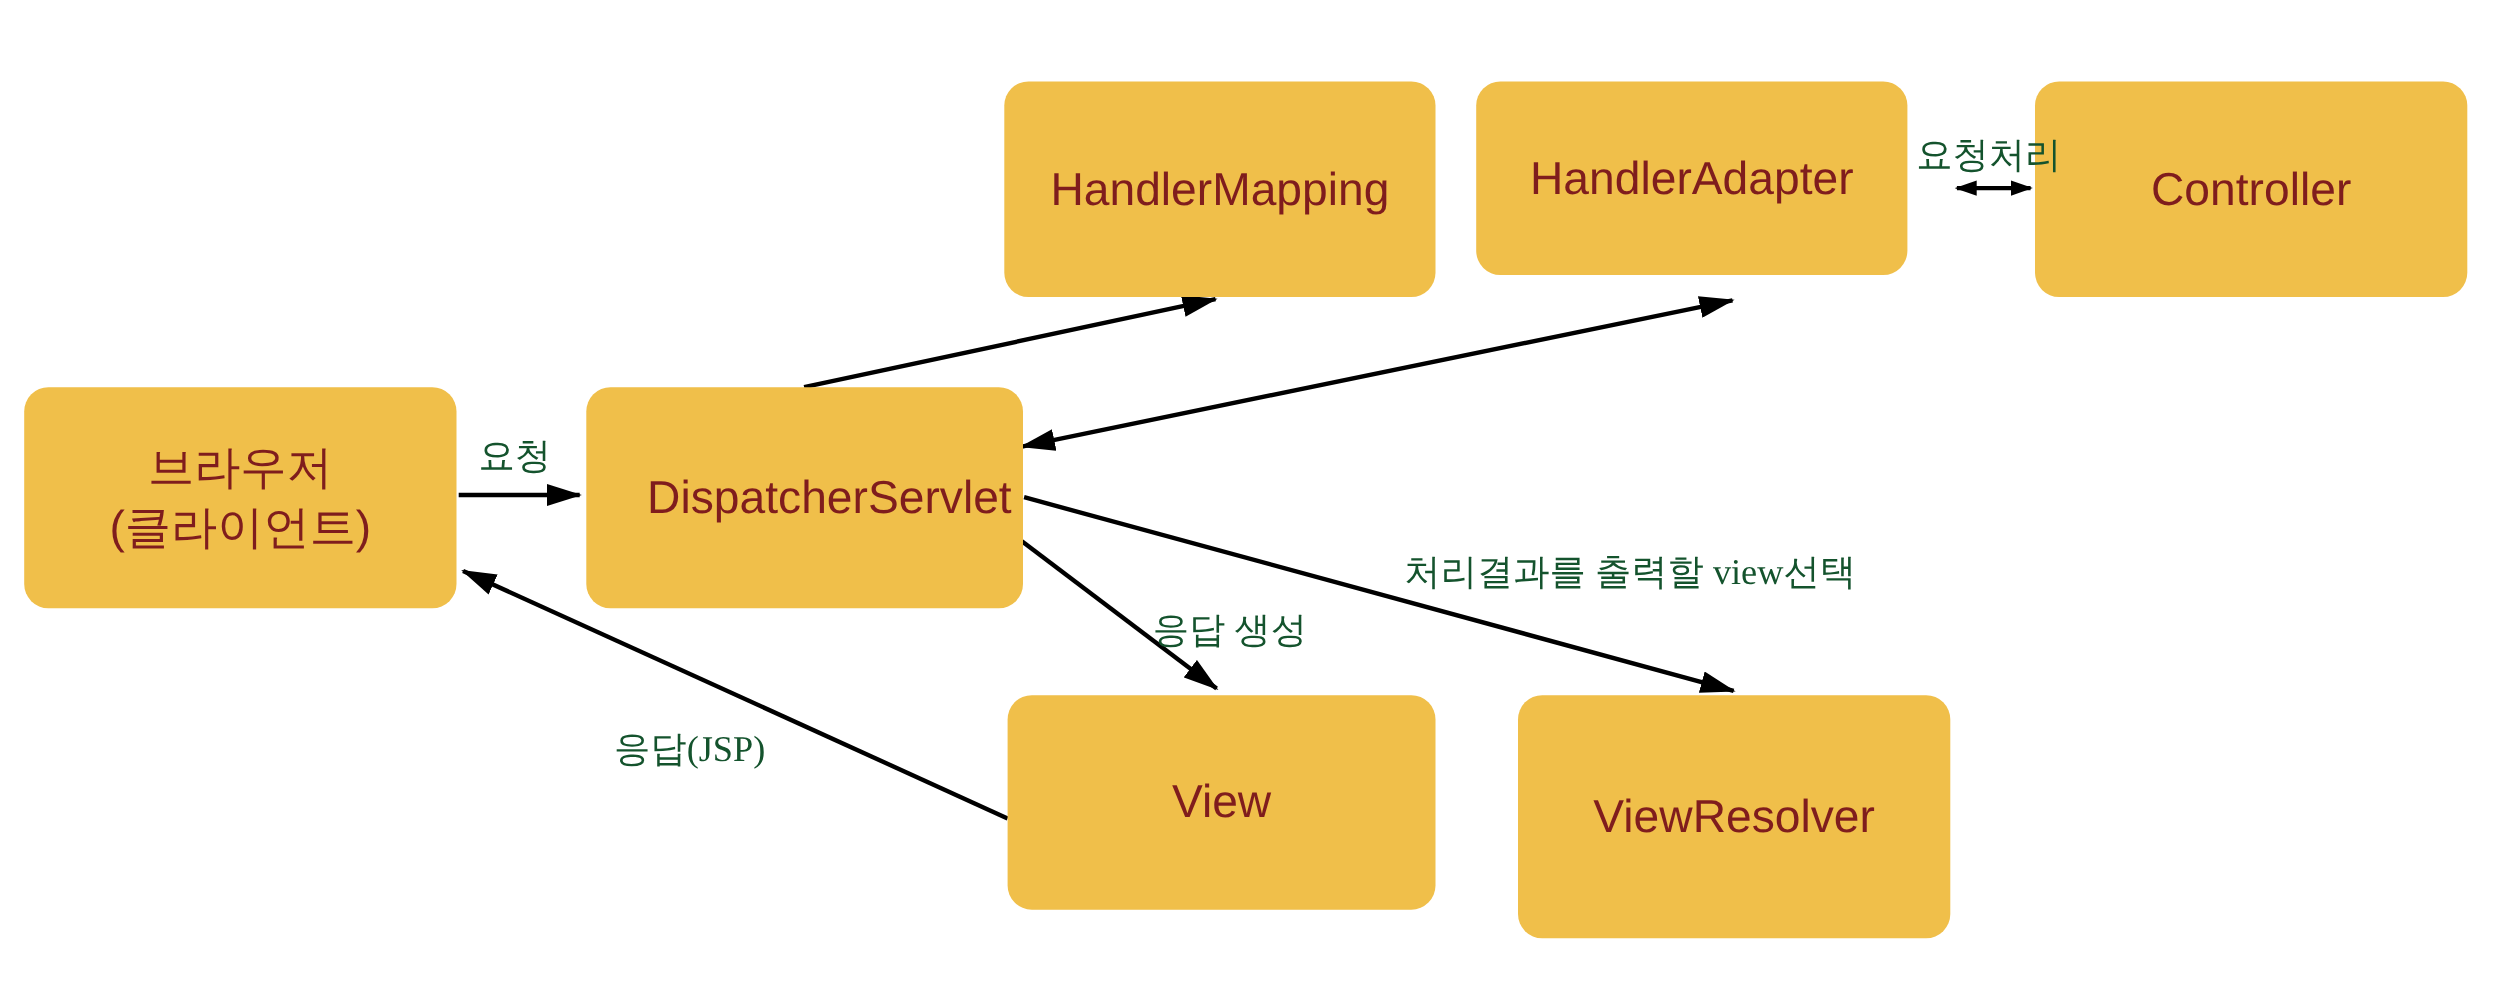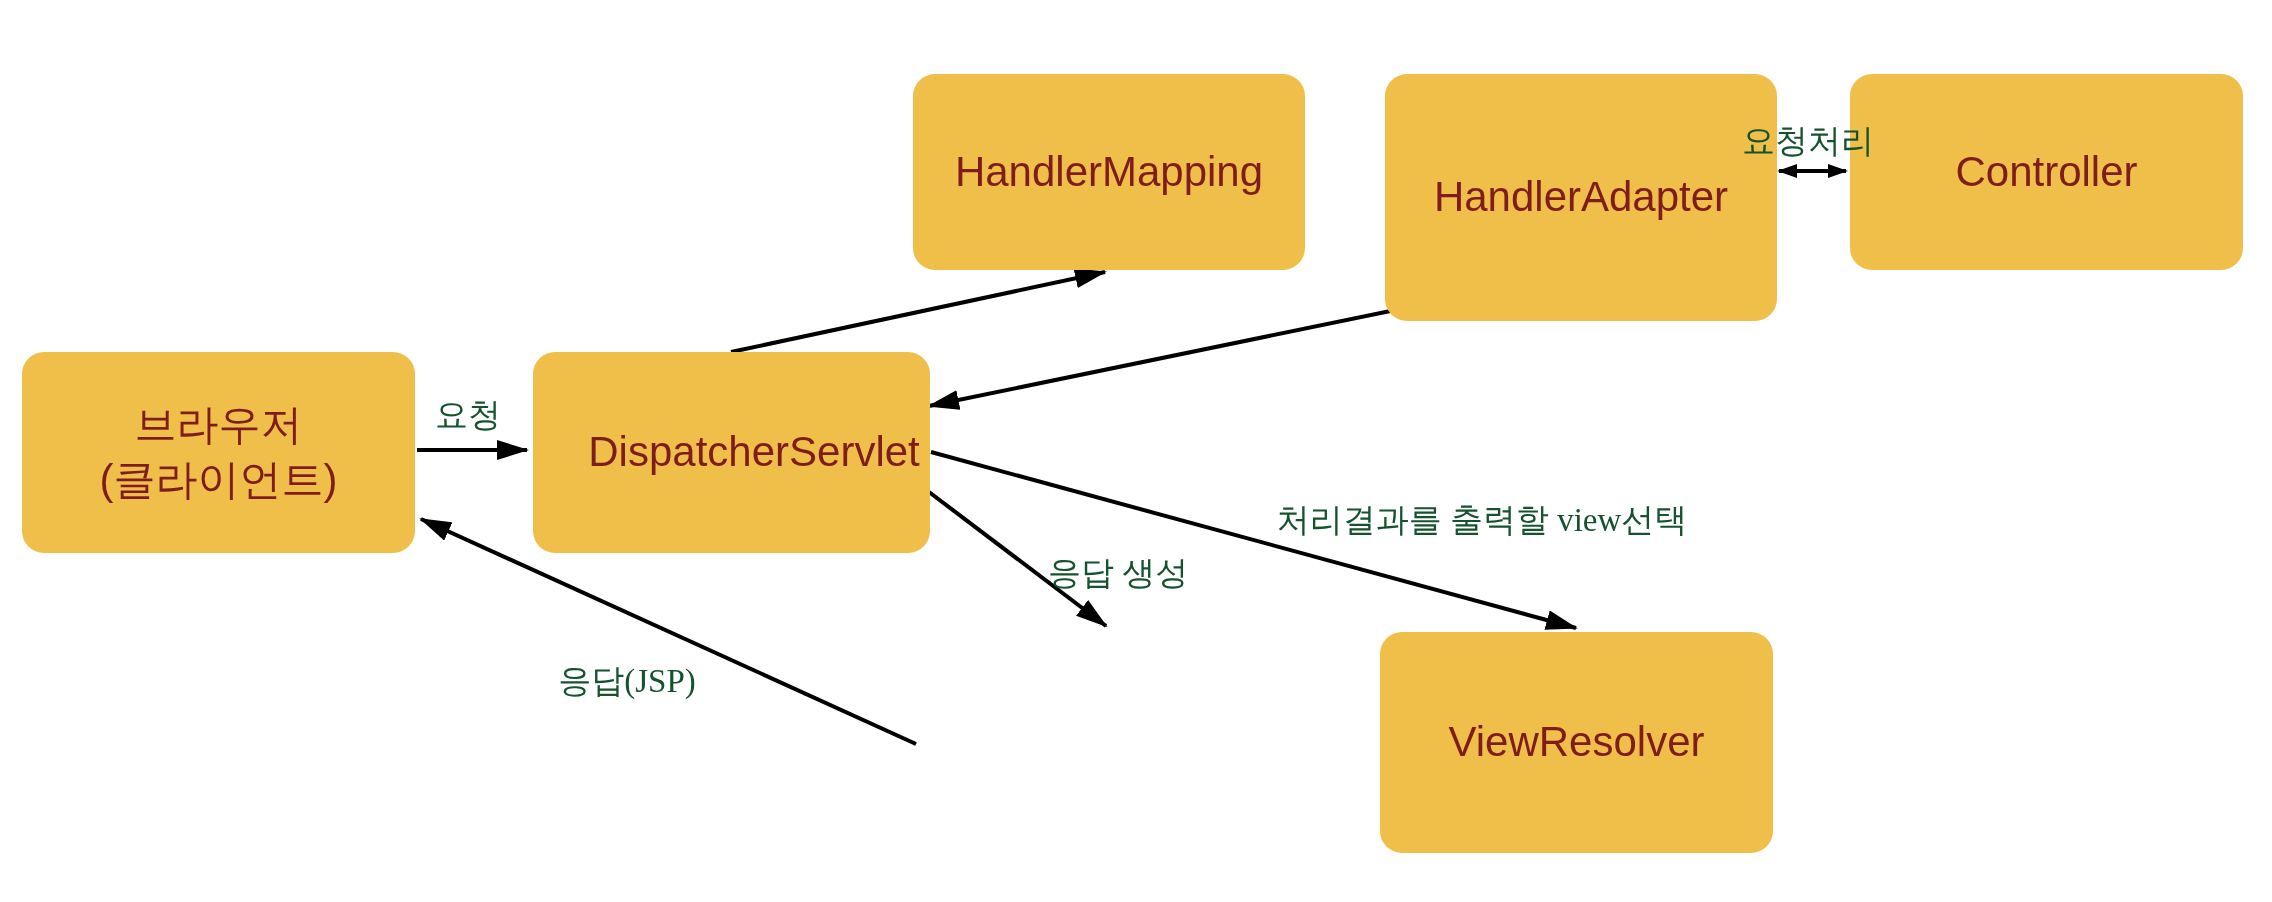--- a/index.html
+++ b/index.html
@@ -25,21 +25,21 @@
     justify-content: center;
     text-align: center;
     font-size: 42px;
     line-height: 1.3;
     white-space: pre-line;
     box-sizing: border-box;
   }
   #node-browser            { left: 22px;   top: 352px; width: 393px; height: 201px; }
   #node-dispatcher-servlet { left: 533px;  top: 352px; width: 397px; height: 201px; padding-left: 45px; }
   #node-handler-mapping    { left: 913px;  top: 74px;  width: 392px; height: 196px; }
-  #node-handler-adapter    { left: 1385px; top: 74px;  width: 392px; height: 247px; }
+  #node-handler-adapter    { left: 1342px; top: 74px;  width: 392px; height: 176px; }
   #node-controller         { left: 1850px; top: 74px;  width: 393px; height: 196px; text-align: right; }
   #node-view               { left: 916px;  top: 632px; width: 389px; height: 195px; }
   #node-view-resolver      { left: 1380px; top: 632px; width: 393px; height: 221px; }
 
   #arrow-layer {
     position: absolute;
     left: 0; top: 0;
     width: 2272px;
     height: 902px;
   }
@@ -91,20 +91,21 @@
 (클라이언트)</div>
 
   <div class="node" id="node-dispatcher-servlet">DispatcherServlet</div>
 
   <div class="node" id="node-handler-mapping">HandlerMapping</div>
 
   <div class="node" id="node-handler-adapter">HandlerAdapter</div>
 
   <div class="node" id="node-controller">Controller</div>
 
+  <div class="node" id="node-view">View</div>
 
   <div class="node" id="node-view-resolver">ViewResolver</div>
 
   <div class="edge-label" id="label-request">요청</div>
 
   <div class="edge-label" id="label-request-handling">요청처리</div>
 
   <div class="edge-label" id="label-response-create">응답 생성</div>
 
   <div class="edge-label" id="label-view-selection">처리결과를 출력할 view선택</div>

